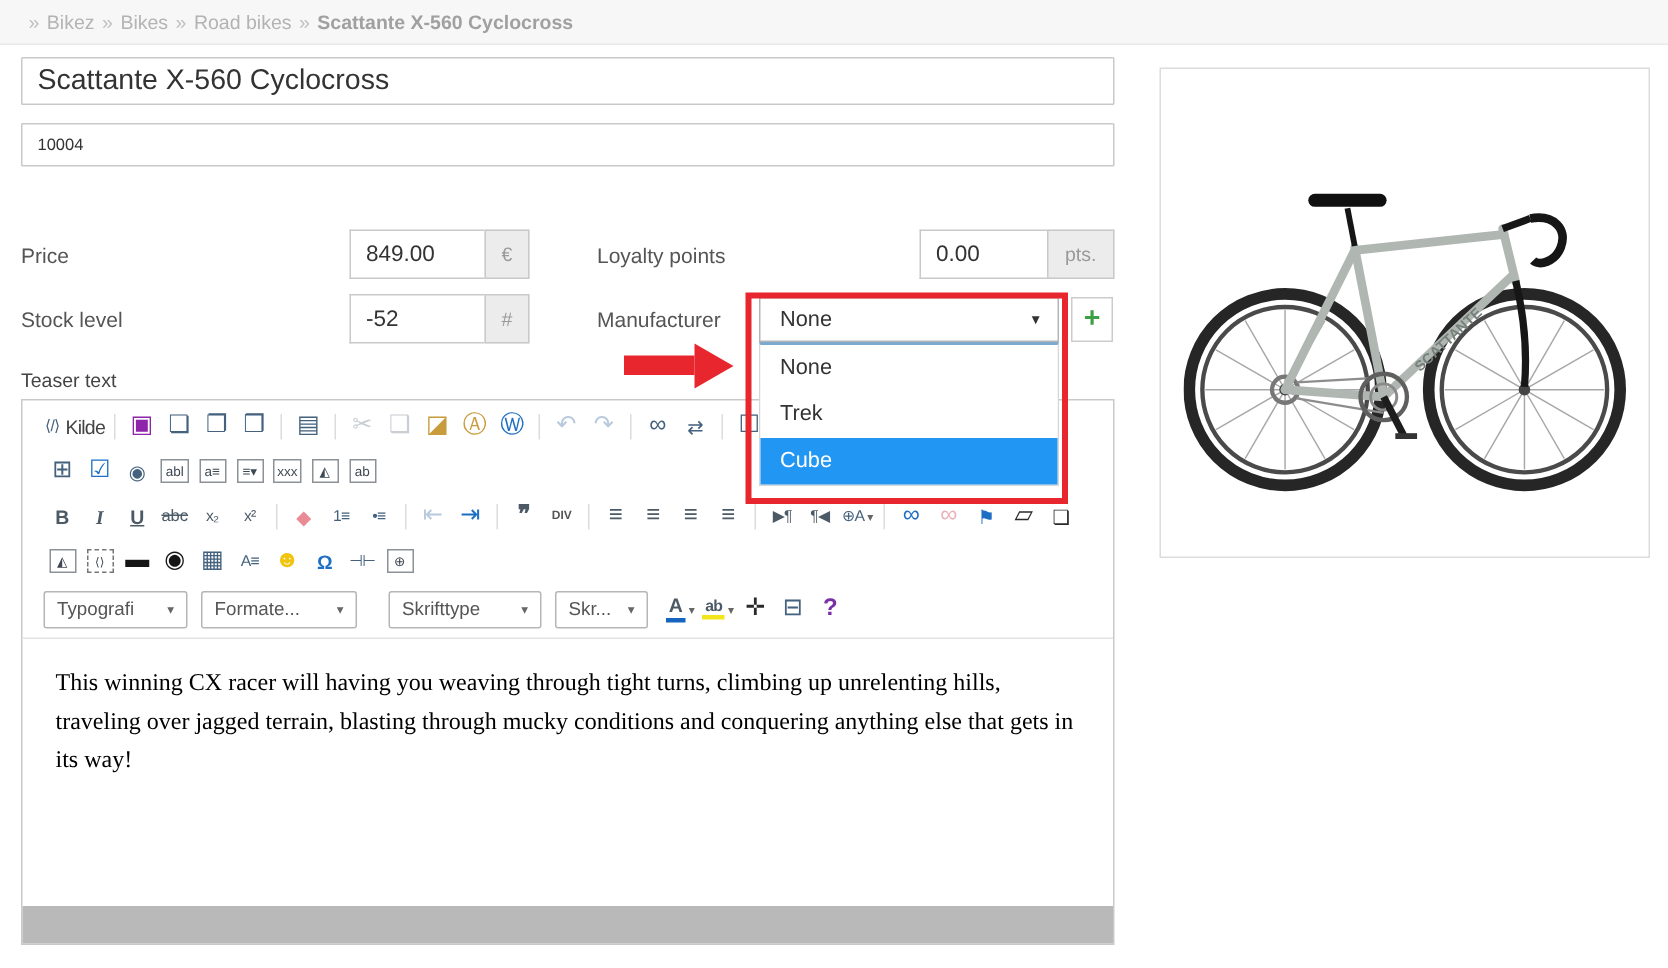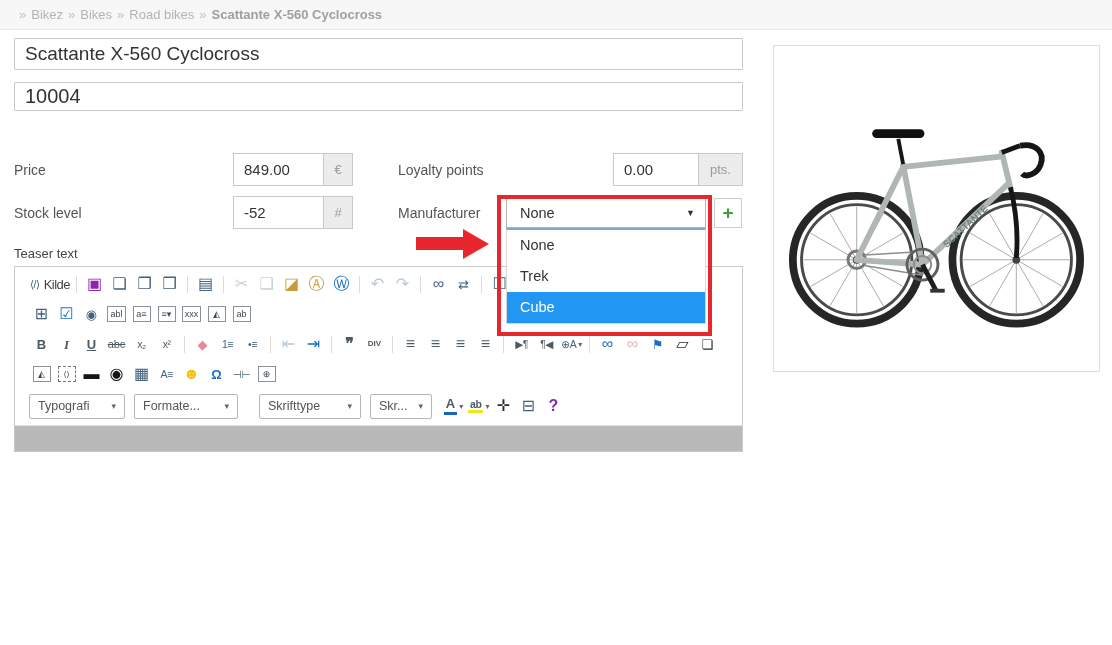--- a/index.html
+++ b/index.html
@@ -19,21 +19,21 @@
   
   .meta-row{display:flex;justify-content:space-between;align-items:center;margin-top:13px;height:24px;}
   .prod-code{font-size:11px;color:#b5b5b5;letter-spacing:.3px;}
   .active-wrap{display:flex;align-items:center;gap:12px;}
   .active-label{font-size:11px;color:#b0b0b0;letter-spacing:.8px;}
   .toggle{width:42px;height:20px;border-radius:10px;background:#a8d8ab;position:relative;cursor:pointer;}
   .toggle .knob{position:absolute;right:-2px;top:-2px;width:24px;height:24px;border-radius:50%;background:#43a047;}
 
   input.txt{box-sizing:border-box;width:100%;border:1px solid #c9c9c9;color:#333;padding:0 10px;background:#fff;border-radius:1px;}
   .name-input{height:32px;font-size:19px;margin-top:8px;font-family:"Liberation Sans",sans-serif;}
-  .num-input{height:29px;font-size:20px;margin-top:12px;font-family:"Liberation Sans",sans-serif;}
+  .num-input{height:29px;font-size:11px;margin-top:12px;font-family:"Liberation Sans",sans-serif;}
 
   
   .fields{margin-top:42px;}
   .frow{display:flex;align-items:center;height:33px;margin-bottom:10px;}
   .flabel{width:219px;font-size:14px;color:#555;flex:0 0 auto;}
   .flabel2{width:108px;margin-left:45px;font-size:14px;color:#555;flex:0 0 auto;}
   .grp{display:flex;align-items:stretch;height:33px;box-sizing:border-box;flex:0 0 auto;}
   .grp input{box-sizing:border-box;width:90px;border:1px solid #c9c9c9;border-right:none;padding:0 10px;font-size:15px;color:#333;font-family:"Liberation Sans",sans-serif;}
   .grp .addon{box-sizing:border-box;min-width:30px;border:1px solid #c9c9c9;background:#ececec;color:#9a9a9a;display:flex;align-items:center;justify-content:center;font-size:13px;padding:0 6px;}
   .grp.auto{margin-left:auto;}
@@ -392,20 +392,23 @@
               <span class="g">✛</span>
             </span>
             <span class="tbi c-slate big">
               <span class="g">⊟</span>
             </span>
             <span class="tbi c-help fw big">
               <span class="g">?</span>
             </span>
           </div>
         </div>
+      <div class="ed-content">
+        <p>This winning CX racer will having you weaving through tight turns, climbing up unrelenting hills, traveling over jagged terrain, blasting through mucky conditions and conquering anything else that gets in its way!</p>
+      </div>
       <div class="ed-bar">
         
         
       </div>
     </div>
   </div>
 
   <div class="right">
     <div class="card">
       <svg viewBox="0 0 305 285" width="295" height="276">

